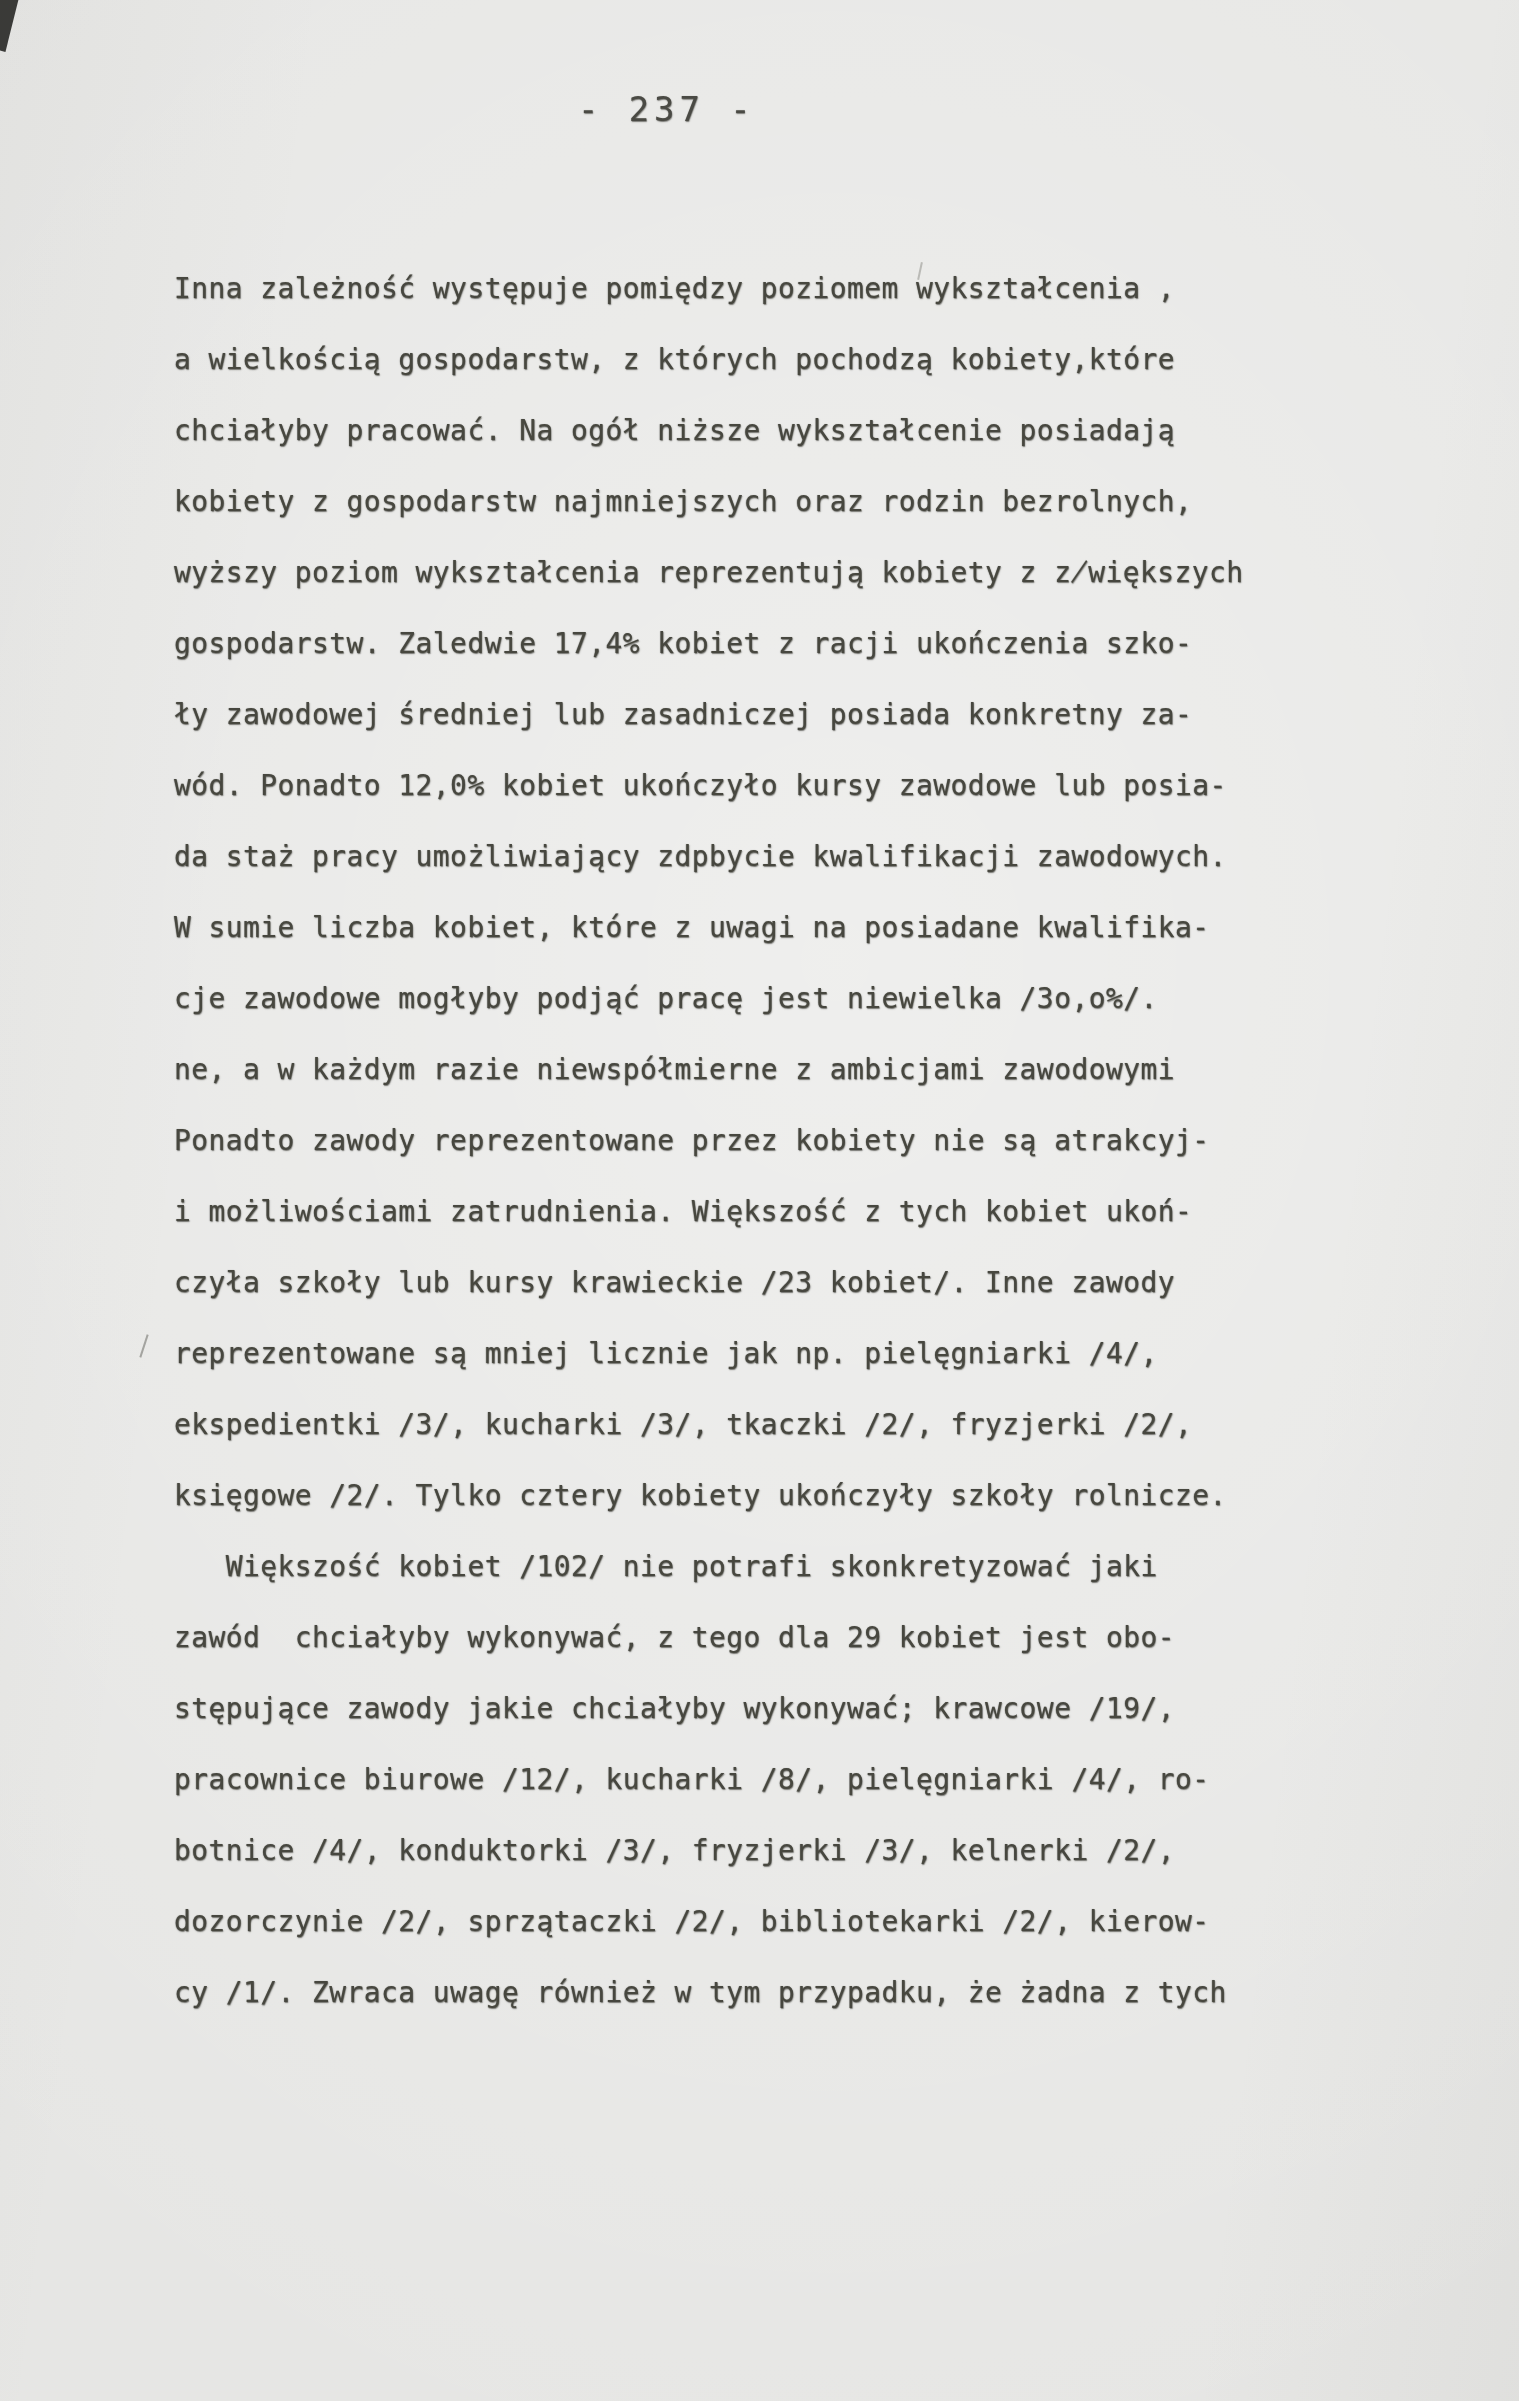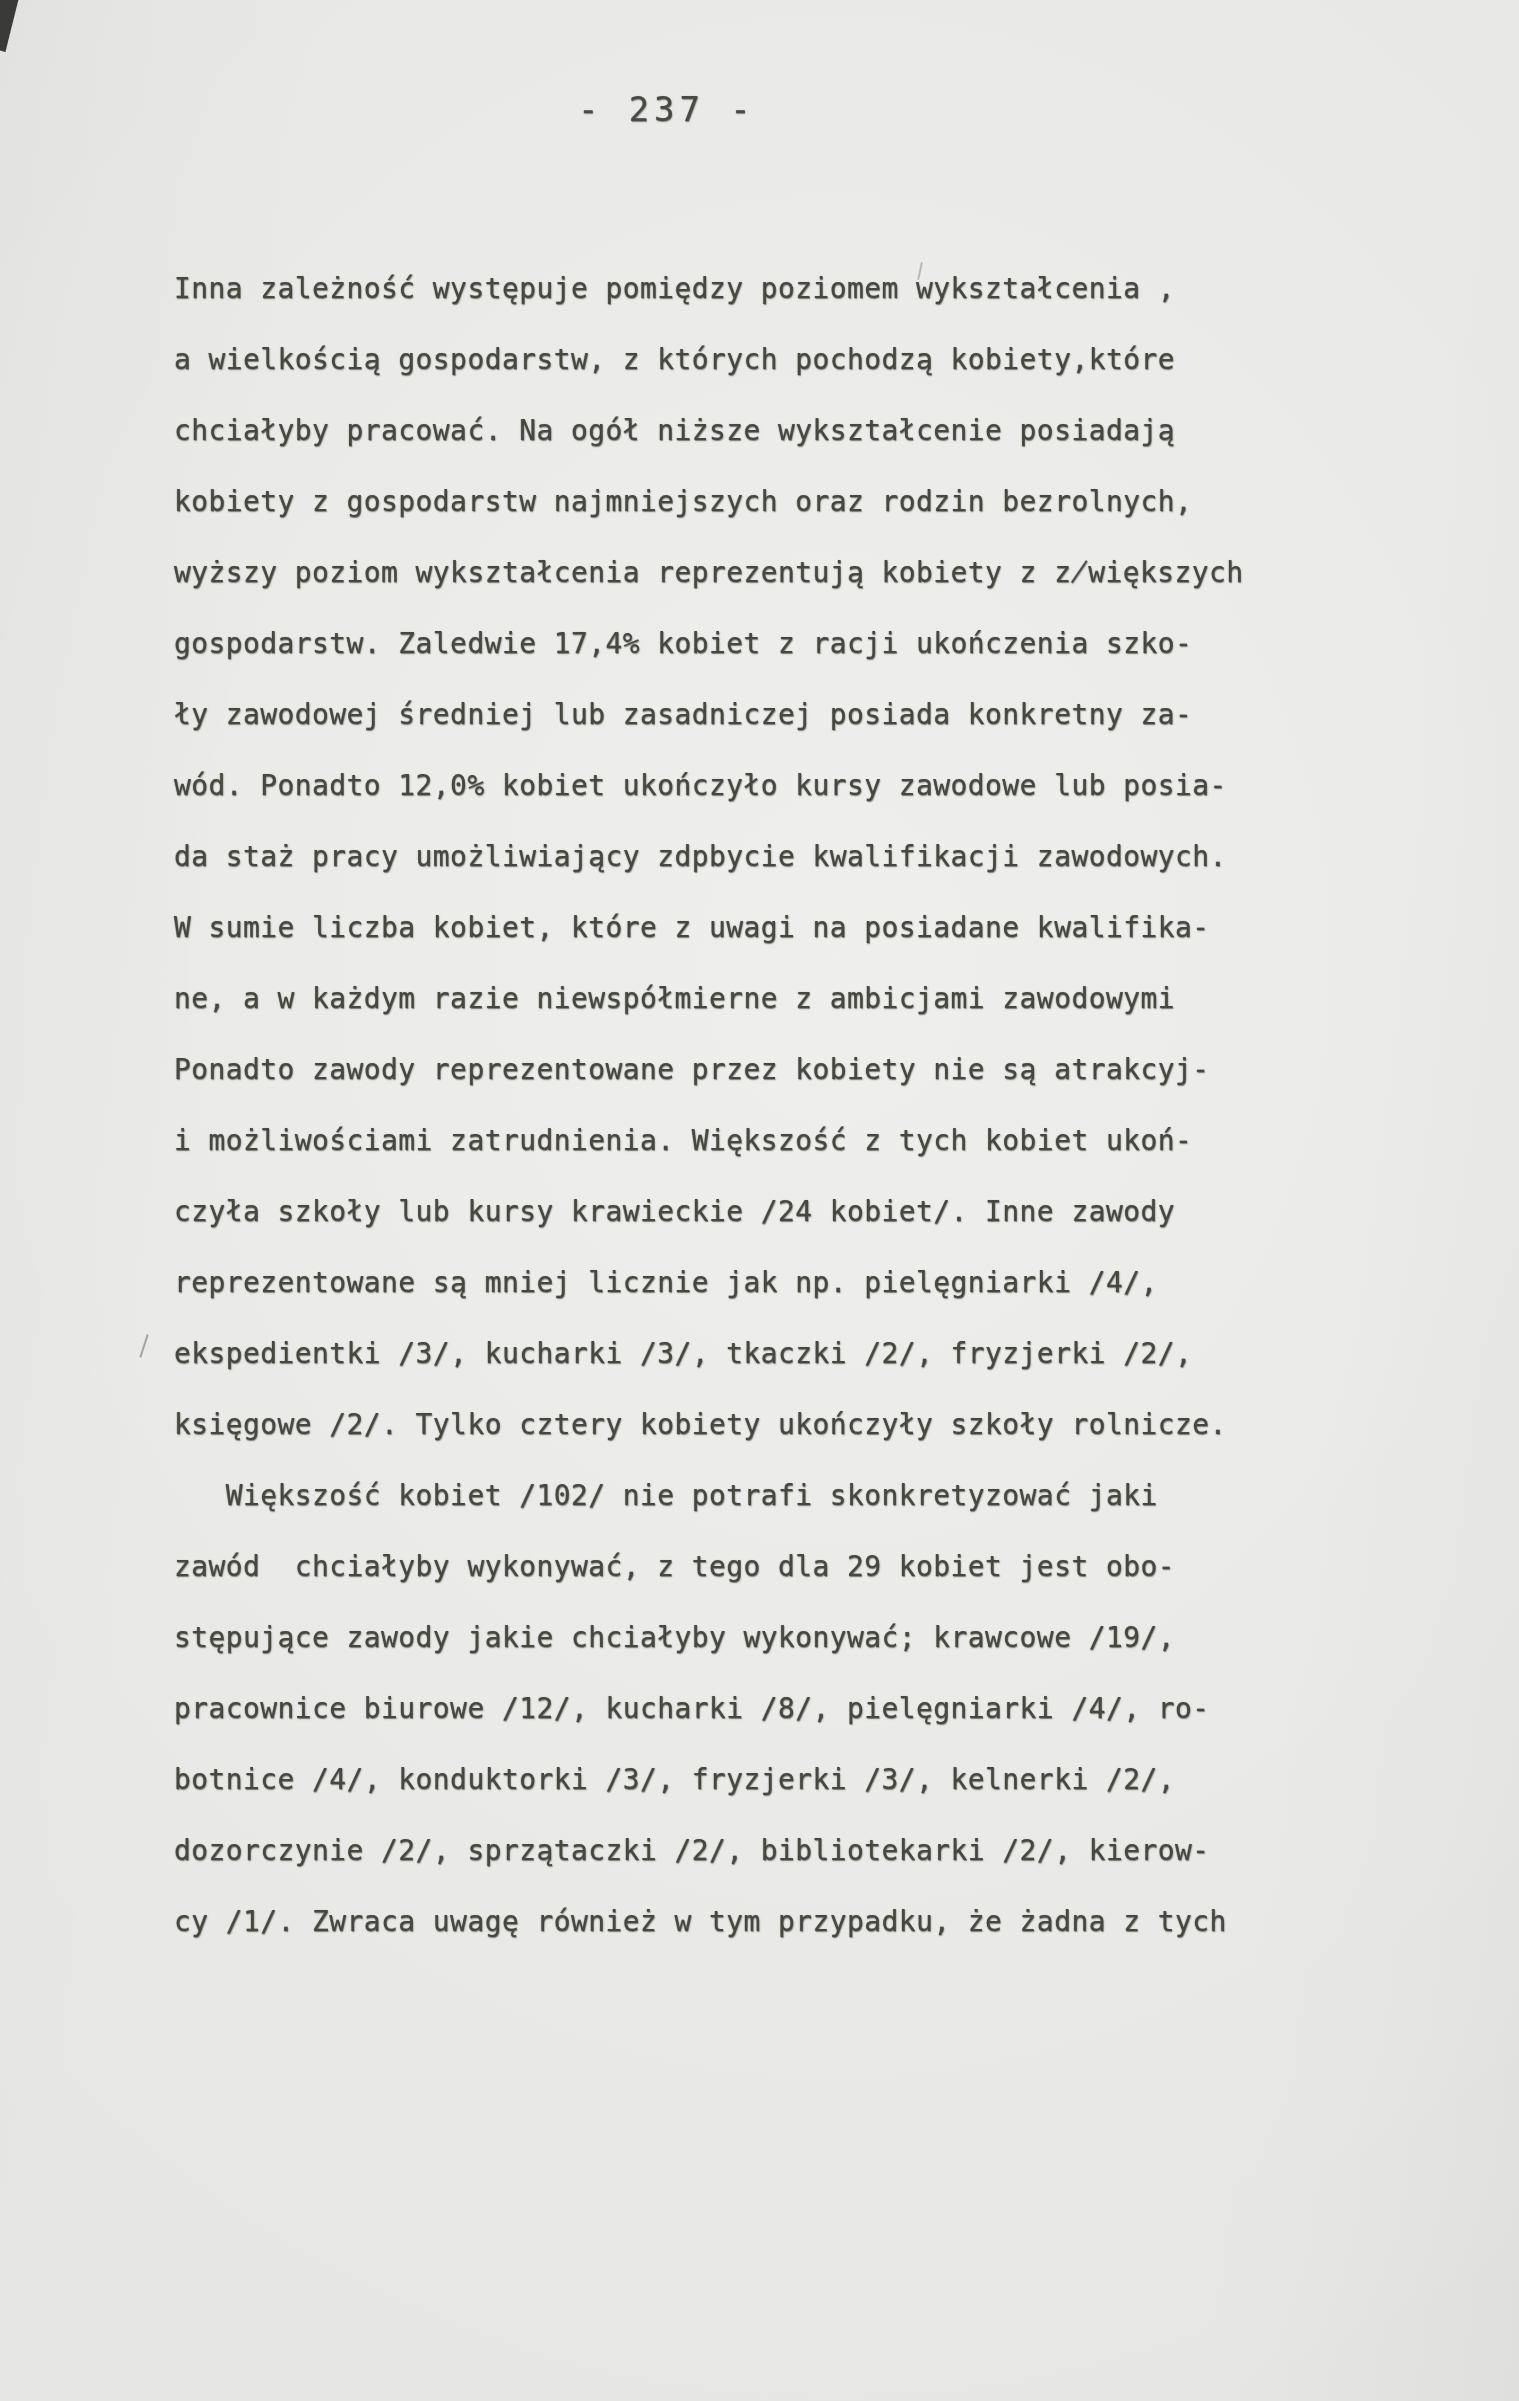--- a/index.html
+++ b/index.html
@@ -92,24 +92,25 @@
     <div class="line">Inna zależność występuje pomiędzy poziomem wykształcenia ,</div>
     <div class="line">a wielkością gospodarstw, z których pochodzą kobiety,które</div>
     <div class="line">chciałyby pracować. Na ogół niższe wykształcenie posiadają</div>
     <div class="line">kobiety z gospodarstw najmniejszych oraz rodzin bezrolnych,</div>
     <div class="line">wyższy poziom wykształcenia reprezentują kobiety z z̸większych</div>
     <div class="line">gospodarstw. Zaledwie 17,4% kobiet z racji ukończenia szko-</div>
     <div class="line">ły zawodowej średniej lub zasadniczej posiada konkretny za-</div>
     <div class="line">wód. Ponadto 12,0% kobiet ukończyło kursy zawodowe lub posia-</div>
     <div class="line">da staż pracy umożliwiający zdpbycie kwalifikacji zawodowych.</div>
     <div class="line">W sumie liczba kobiet, które z uwagi na posiadane kwalifika-</div>
+    <div class="line">cje zawodowe mogłyby podjąć pracę jest niewielka /3o,o%/.</div>
     <div class="line">ne, a w każdym razie niewspółmierne z ambicjami zawodowymi</div>
     <div class="line">Ponadto zawody reprezentowane przez kobiety nie są atrakcyj-</div>
     <div class="line">i możliwościami zatrudnienia. Większość z tych kobiet ukoń-</div>
-    <div class="line">czyła szkoły lub kursy krawieckie /24 kobiet/. Inne zawody</div>
+    <div class="line">czyła szkoły lub kursy krawieckie /23 kobiet/. Inne zawody</div>
     <div class="line">reprezentowane są mniej licznie jak np. pielęgniarki /4/,</div>
     <div class="line">ekspedientki /3/, kucharki /3/, tkaczki /2/, fryzjerki /2/,</div>
     <div class="line">księgowe /2/. Tylko cztery kobiety ukończyły szkoły rolnicze.</div>
     <div class="line">   Większość kobiet /102/ nie potrafi skonkretyzować jaki</div>
     <div class="line">zawód  chciałyby wykonywać, z tego dla 29 kobiet jest obo-</div>
     <div class="line">stępujące zawody jakie chciałyby wykonywać; krawcowe /19/,</div>
     <div class="line">pracownice biurowe /12/, kucharki /8/, pielęgniarki /4/, ro-</div>
     <div class="line">botnice /4/, konduktorki /3/, fryzjerki /3/, kelnerki /2/,</div>
     <div class="line">dozorczynie /2/, sprzątaczki /2/, bibliotekarki /2/, kierow-</div>
     <div class="line">cy /1/. Zwraca uwagę również w tym przypadku, że żadna z tych</div>

